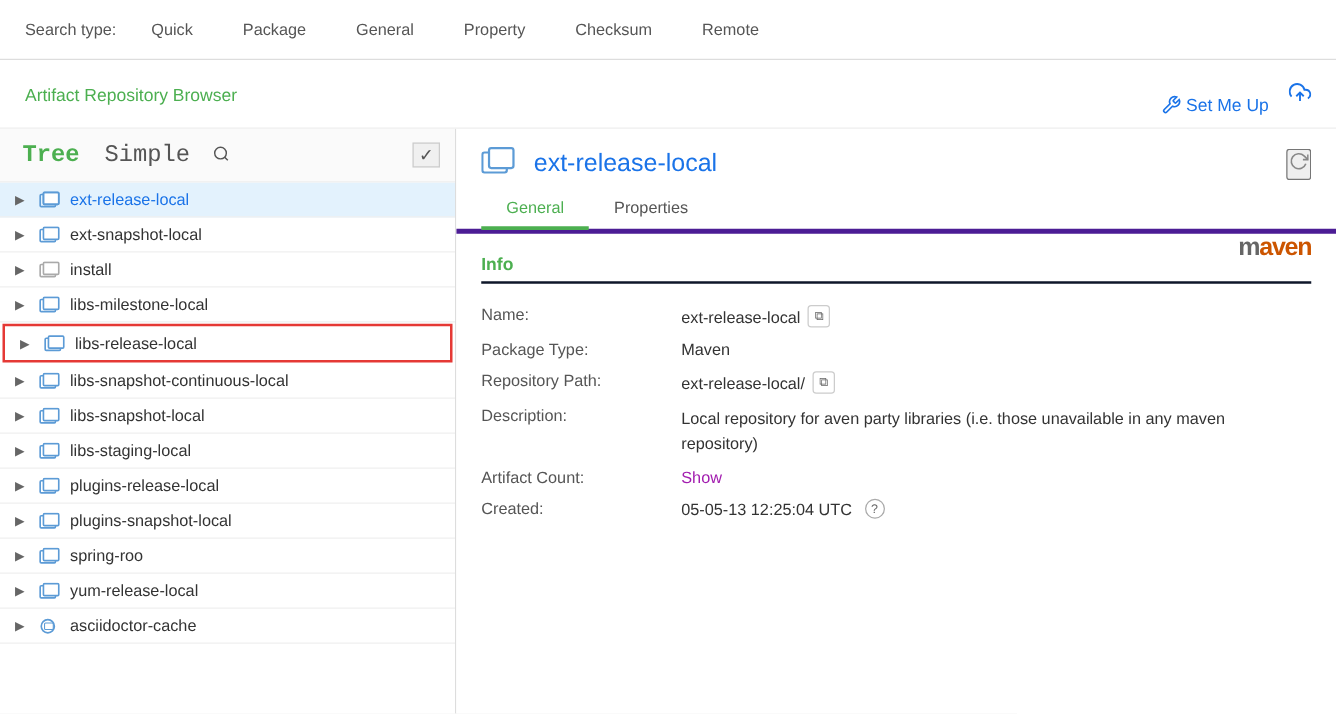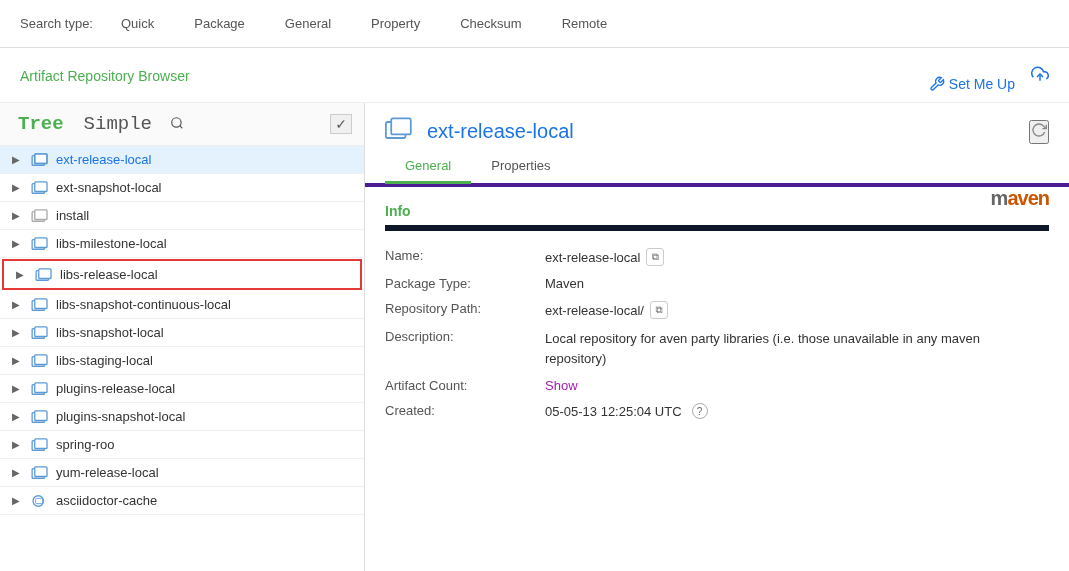--- a/index.html
+++ b/index.html
@@ -88,21 +88,21 @@
       display: flex; gap: 0; padding: 0 20px;
       border-bottom: 4px solid #4c1d95; margin-top: 4px;
     }
     .detail-tab {
       padding: 8px 20px; cursor: pointer; font-size: 13px; color: #555;
       border-bottom: 3px solid transparent; margin-bottom: -1px;
     }
     .detail-tab.active { color: #4caf50; border-bottom: 3px solid #4caf50; }
 
     .detail-content { padding: 16px 20px; }
-    .section-title { font-size: 14px; color: #4caf50; font-weight: bold; margin-bottom: 12px; border-bottom: 6px solid #0f172a; padding-bottom: 6px; }
+    .section-title { font-size: 14px; color: #4caf50; font-weight: bold; margin-bottom: 12px; border-bottom: 2px solid #0f172a; padding-bottom: 6px; }
 
     .info-row { display: flex; align-items: flex-start; padding: 5px 0; font-size: 13px; }
     .info-label { width: 160px; min-width: 160px; color: #555; }
     .info-value { color: #333; display: flex; align-items: center; gap: 6px; }
     .info-value.link { color: #a21caf; cursor: pointer; }
     .copy-icon { display: inline-flex; align-items: center; justify-content: center; width: 18px; height: 18px; border: 1px solid #ccc; border-radius: 3px; cursor: pointer; font-size: 10px; color: #666; }
 
     .detail-relative { position: relative; }
 
     

